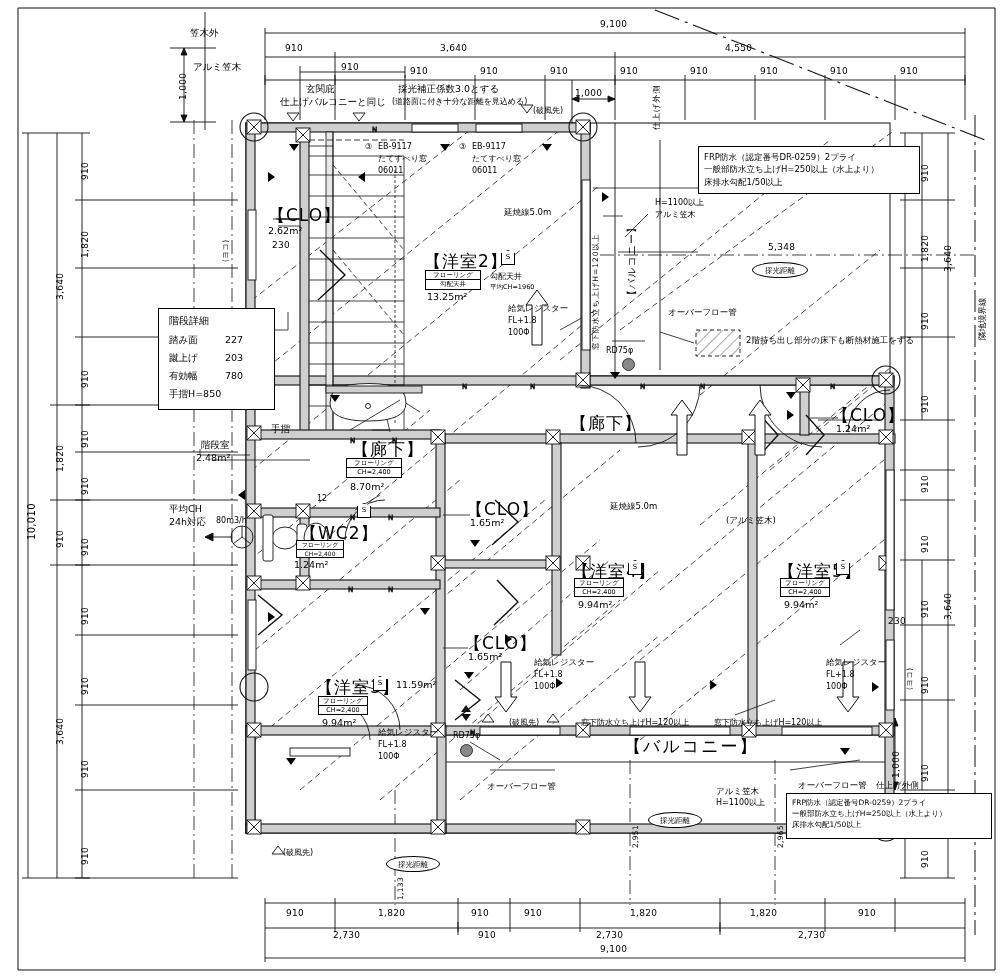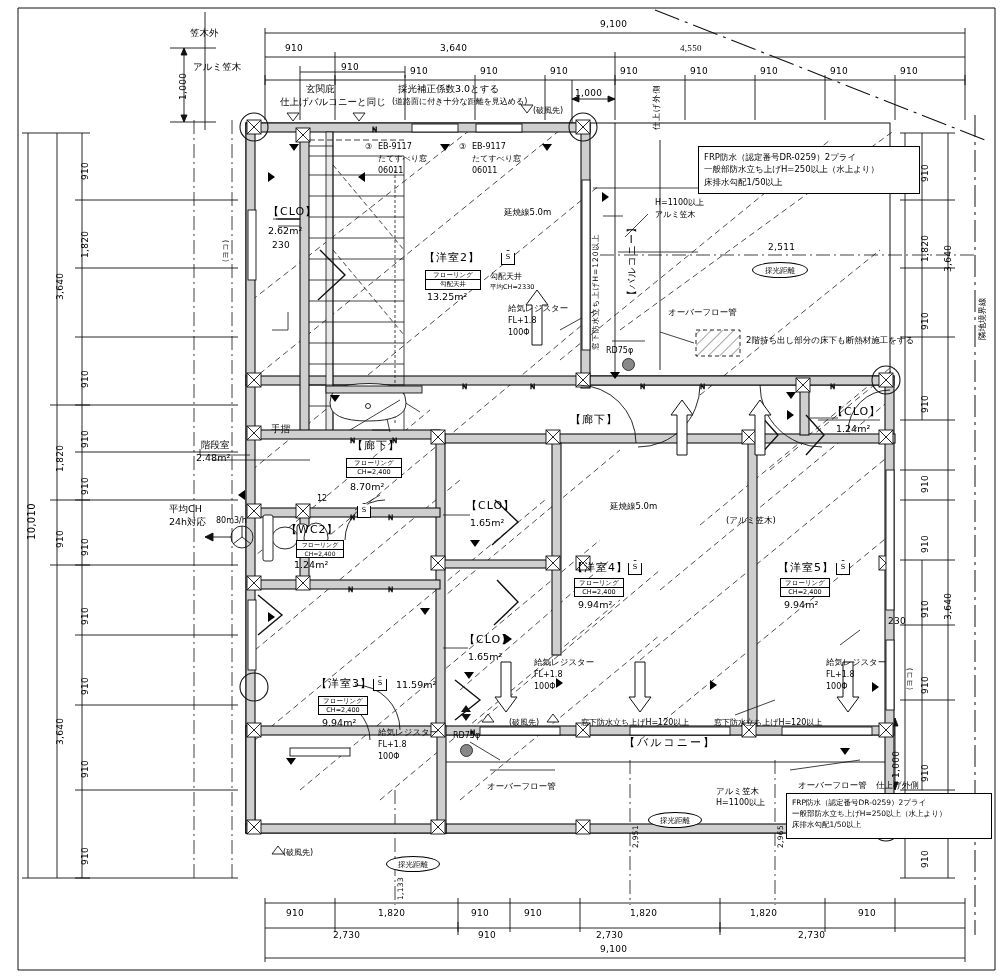--- a/index.html
+++ b/index.html
@@ -5,21 +5,21 @@
   html,body{margin:0;padding:0;background:#fff;}
   body{font-family:"DejaVu Sans","Liberation Sans",sans-serif;}
   #sheet{position:relative;width:1000px;height:979px;background:#ffffff;overflow:hidden;}
   .abs{position:absolute;}
   .txt{position:absolute;color:#000;white-space:nowrap;line-height:1.15;}
   .dim{font-size:9px;letter-spacing:.3px;}
   .dimv{font-size:9px;letter-spacing:.3px;transform-origin:0 0;transform:rotate(-90deg);}
   .jp{font-size:9.5px;}
   .jpv{font-size:10px;transform-origin:0 0;transform:rotate(-90deg);letter-spacing:1px;}
   .jps{font-size:8px;}
-  .room{font-size:11px;letter-spacing:1px;}
+  .room{font-size:17px;letter-spacing:1px;}
   .area{font-size:9.5px;}
   .box{position:absolute;border:1px solid #000;background:#fff;}
   .notebox{position:absolute;border:1px solid #000;background:#fff;font-size:8.5px;line-height:1.45;padding:4px 5px;box-sizing:border-box;}
   .finbox{position:absolute;border:1px solid #000;background:#fff;font-size:6.5px;line-height:1.25;text-align:center;box-sizing:border-box;}
   .finbox div:first-child{border-bottom:1px solid #000;}
   .ell{position:absolute;border:1px solid #000;border-radius:50%;background:#fff;font-size:7.5px;text-align:center;box-sizing:border-box;}
   svg{position:absolute;top:0;left:0;overflow:visible;}
   .sicon{position:absolute;width:12px;height:13px;border:1px solid #000;font-size:7px;text-align:center;line-height:13px;background:#fff;
      clip-path:polygon(50% 0,100% 22%,100% 100%,0 100%,0 22%);}
   .tri-d{position:absolute;width:0;height:0;border-left:5px solid transparent;border-right:5px solid transparent;border-top:7px solid #000;}
@@ -500,21 +500,21 @@
       <text x="388" y="592" font-size="7">N</text>
       <text x="350" y="443" font-size="7">N</text>
       <text x="392" y="443" font-size="7">N</text>
       <text x="470" y="735" font-size="7">N</text>
     </g>
   </svg>
 
   <div class="txt dim" style="left:600px;top:19px;">9,100</div>
   <div class="txt dim" style="left:285px;top:43px;">910</div>
   <div class="txt dim" style="left:440px;top:43px;">3,640</div>
-  <div class="txt dim" style="left:680px;top:43px;font-family:Liberation Serif, serif;">4,550</div>
+  <div class="txt dim" style="left:725px;top:43px;">4,550</div>
 
   <div class="txt dim" style="left:341px;top:62px;">910</div>
   <div class="txt dim" style="left:410px;top:66px;">910</div>
   <div class="txt dim" style="left:480px;top:66px;">910</div>
   <div class="txt dim" style="left:550px;top:66px;">910</div>
   <div class="txt dim" style="left:620px;top:66px;">910</div>
   <div class="txt dim" style="left:690px;top:66px;">910</div>
   <div class="txt dim" style="left:760px;top:66px;">910</div>
   <div class="txt dim" style="left:830px;top:66px;">910</div>
   <div class="txt dim" style="left:900px;top:66px;">910</div>
@@ -544,70 +544,80 @@
     <div>FRP防水（認定番号DR-0259）2プライ</div>
     <div>一般部防水立ち上げH=250以上（水上より）</div>
     <div>床排水勾配1/50以上</div>
   </div>
 
   <div class="txt jpv" style="left:626px;top:300px;">【バルコニー】</div>
   <div class="txt jpv" style="left:592px;top:350px;font-size:7.5px;">窓下防水立ち上げH=120以上</div>
   <div class="txt jp" style="left:655px;top:198px;font-size:8px;">H=1100以上</div>
   <div class="txt jp" style="left:655px;top:210px;font-size:8px;">アルミ笠木</div>
 
-  <div class="txt dim" style="left:768px;top:242px;">2,511</div>
+  <div class="txt dim" style="left:768px;top:242px;">5,348</div>
   <div class="ell" style="left:752px;top:262px;width:56px;height:16px;line-height:15px;">採光距離</div>
 
   <div class="txt jp" style="left:668px;top:308px;font-size:8.5px;">オーバーフロー管</div>
   <div class="txt jp" style="left:746px;top:336px;font-size:8.5px;">2階持ち出し部分の床下も断熱材施工をする</div>
   <div class="txt jps" style="left:606px;top:346px;">RD75φ</div>
   <div class="dot" style="left:622px;top:358px;width:11px;height:11px;"></div>
 
   <div class="txt jpv" style="left:978px;top:340px;font-size:8.5px;letter-spacing:0;">隣地境界線</div>
 
   <div class="txt room" style="left:268px;top:206px;">【CLO】</div>
   <div class="txt area" style="left:268px;top:226px;">2.62m²</div>
 
   <div class="txt room" style="left:424px;top:252px;">【洋室2】</div>
   <div class="sicon" style="left:501px;top:250px;">S</div>
   <div class="finbox" style="left:425px;top:270px;width:56px;height:20px;">
     <div>フローリング</div>
     <div>勾配天井</div>
   </div>
   <div class="txt jps" style="left:490px;top:272px;">勾配天井</div>
-  <div class="txt" style="left:490px;top:284px;font-size:6.5px;">平均CH=2330</div>
+  <div class="txt" style="left:490px;top:284px;font-size:6.5px;">平均CH=1960</div>
   <div class="txt area" style="left:427px;top:292px;">13.25m²</div>
 
   <div class="txt jp" style="left:504px;top:208px;font-size:8.5px;">延焼線5.0m</div>
 
   <div class="txt jp" style="left:508px;top:304px;font-size:8.5px;">給気レジスター</div>
   <div class="txt jps" style="left:508px;top:316px;">FL+1.8</div>
   <div class="txt jps" style="left:508px;top:328px;">100Φ</div>
 
+  <div class="box" style="left:158px;top:308px;width:115px;height:100px;">
+    <div class="txt jp" style="left:10px;top:6px;font-size:10px;">階段詳細</div>
+    <div class="txt jp" style="left:10px;top:26px;">踏み面</div>
+    <div class="txt jp" style="left:66px;top:26px;">227</div>
+    <div class="txt jp" style="left:10px;top:44px;">蹴上げ</div>
+    <div class="txt jp" style="left:66px;top:44px;">203</div>
+    <div class="txt jp" style="left:10px;top:62px;">有効幅</div>
+    <div class="txt jp" style="left:66px;top:62px;">780</div>
+    <div class="txt jp" style="left:10px;top:80px;">手摺H=850</div>
+  </div>
 
   <div class="txt jp" style="left:201px;top:440px;">階段室</div>
   <div class="txt area" style="left:196px;top:453px;">2.48m²</div>
   <div class="txt jp" style="left:271px;top:424px;">手摺</div>
 
   <div class="txt jp" style="left:169px;top:504px;">平均CH</div>
   <div class="txt jp" style="left:169px;top:517px;">24h対応</div>
   <div class="txt jps" style="left:216px;top:516px;">80m3/h</div>
   <div class="txt jps" style="left:317px;top:494px;">12</div>
 
   <div class="txt room" style="left:352px;top:440px;">【廊下】</div>
   <div class="finbox" style="left:346px;top:458px;width:56px;height:20px;">
     <div>フローリング</div>
     <div>CH=2,400</div>
   </div>
   <div class="txt area" style="left:350px;top:482px;">8.70m²</div>
   <div class="sicon" style="left:357px;top:503px;">S</div>
 
   <div class="txt room" style="left:570px;top:414px;">【廊下】</div>
 
-  <div class="txt room" style="left:286px;top:524px;">【WC2】</div>
+  <div class="txt room" style="left:300px;top:524px;">【WC2】</div>
   <div class="finbox" style="left:296px;top:540px;width:48px;height:18px;font-size:6px;">
     <div>フローリング</div>
     <div>CH=2,400</div>
   </div>
   <div class="txt area" style="left:294px;top:560px;">1.24m²</div>
 
   <div class="txt room" style="left:466px;top:500px;">【CLO】</div>
   <div class="txt area" style="left:470px;top:518px;">1.65m²</div>
   <div class="txt room" style="left:464px;top:634px;">【CLO】</div>
   <div class="txt area" style="left:468px;top:652px;">1.65m²</div>

